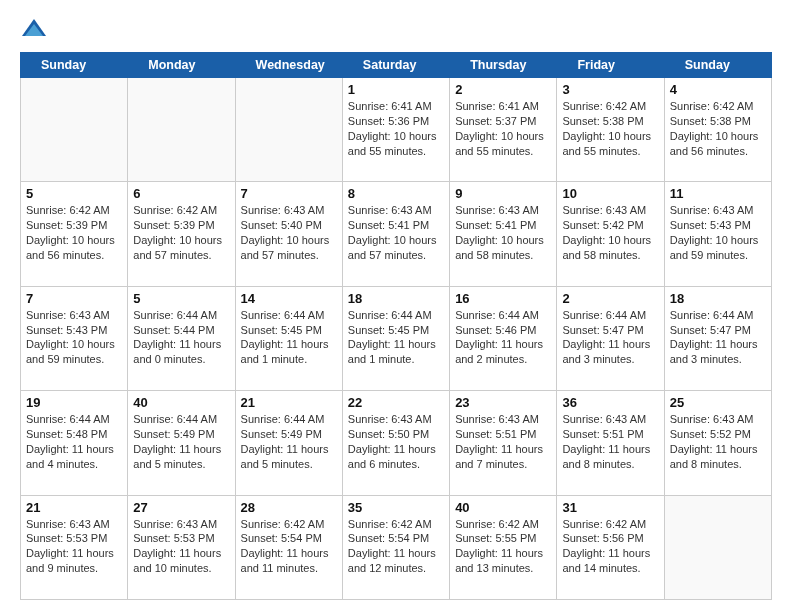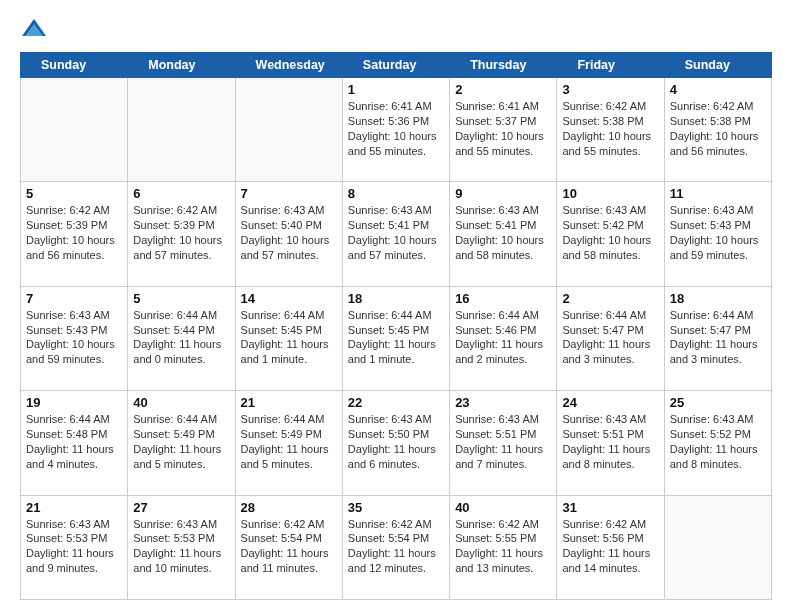--- a/index.html
+++ b/index.html
@@ -293,21 +293,21 @@
 and 6 minutes.</div>
           </td>
           <td>
             <div class="day-number">23</div>
             <div class="day-info" style="white-space: pre-line;">Sunrise: 6:43 AM
 Sunset: 5:51 PM
 Daylight: 11 hours
 and 7 minutes.</div>
           </td>
           <td>
-            <div class="day-number">24</div>
+            <div class="day-number">36</div>
             <div class="day-info" style="white-space: pre-line;">Sunrise: 6:43 AM
 Sunset: 5:51 PM
 Daylight: 11 hours
 and 8 minutes.</div>
           </td>
           <td>
             <div class="day-number">25</div>
             <div class="day-info" style="white-space: pre-line;">Sunrise: 6:43 AM
 Sunset: 5:52 PM
 Daylight: 11 hours

